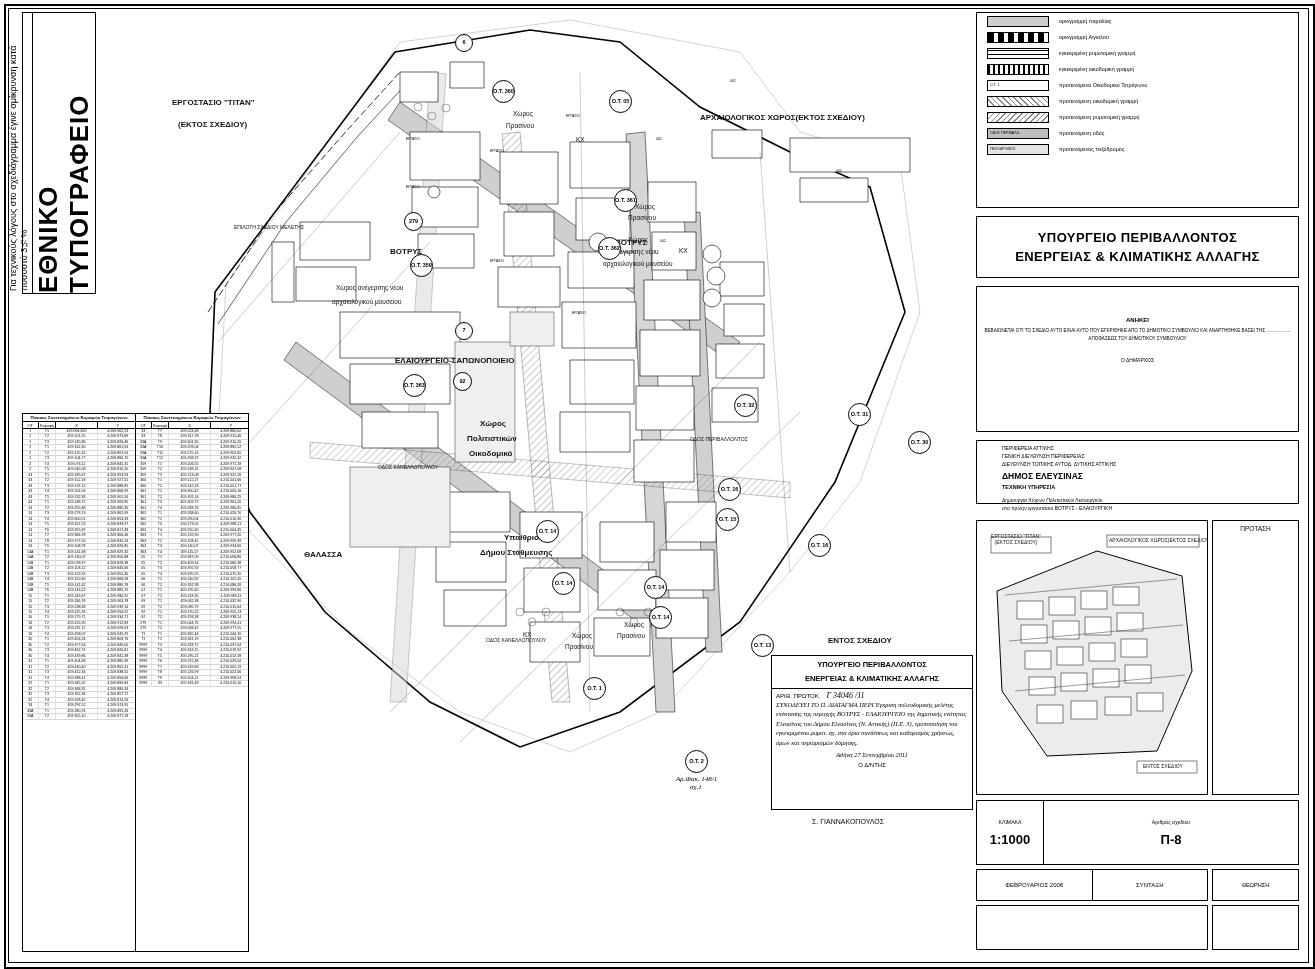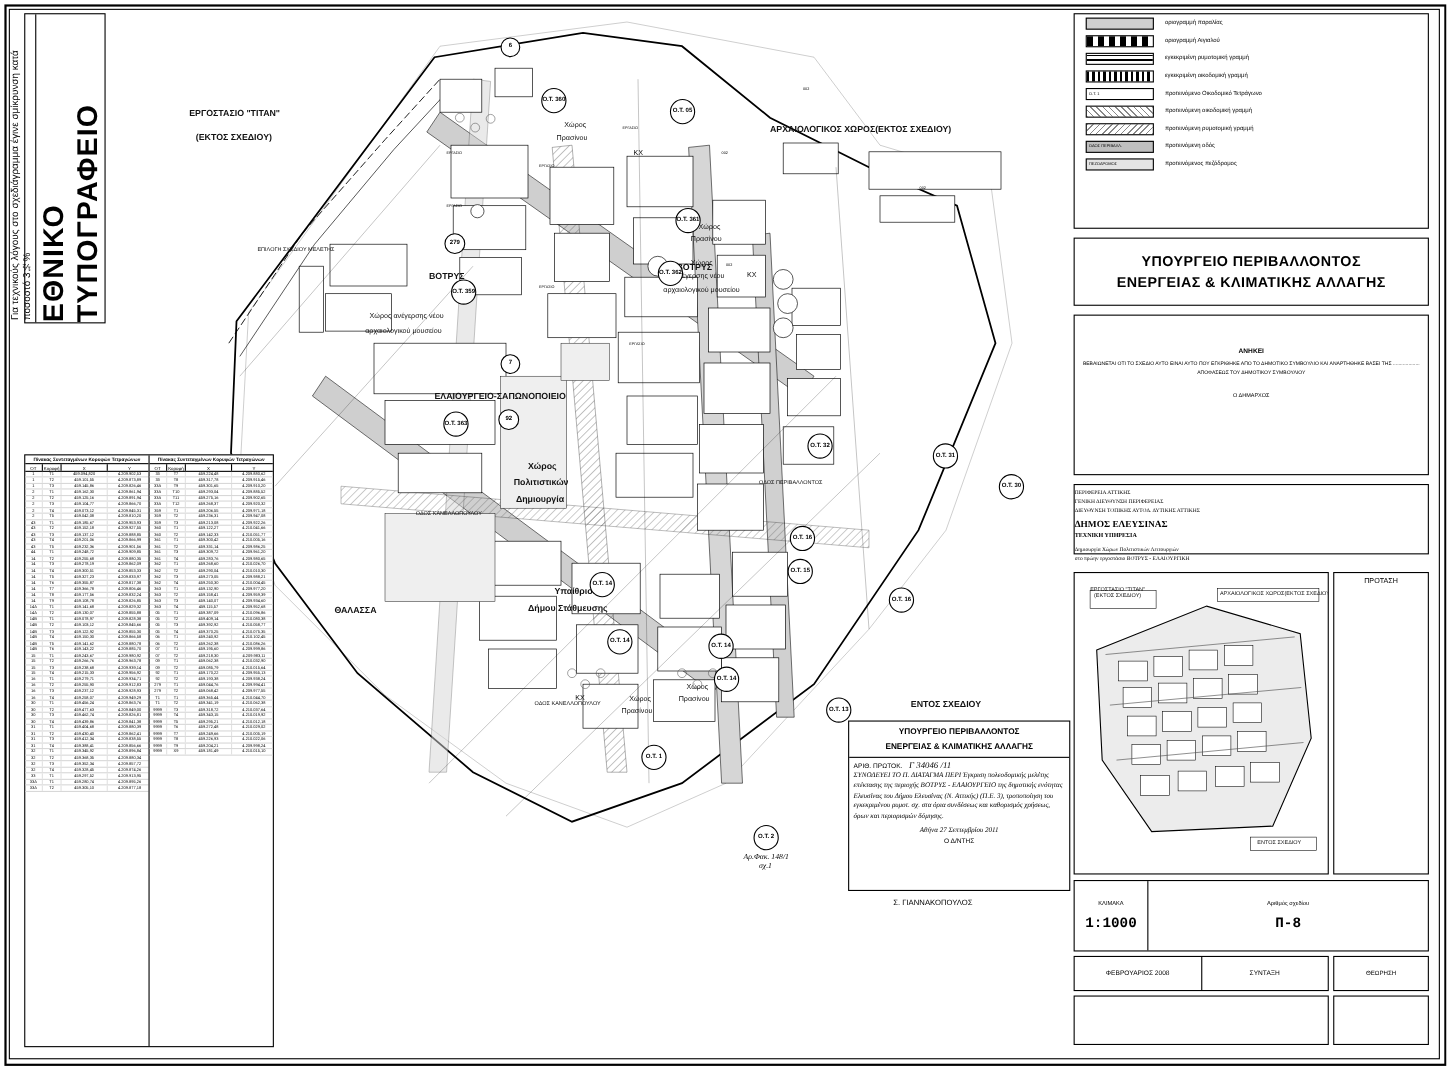--- a/index.html
+++ b/index.html
@@ -46,37 +46,37 @@
   #legend .lg-title{font-size:11px;font-weight:bold;text-align:center;padding:3px 0 2px;}
   .lgrow{display:flex;align-items:center;height:16px;padding-left:10px;}
   .lgsym{width:62px;height:11px;border:1px solid #000;margin-right:10px;box-sizing:border-box;position:relative;background:#fff;}
   .lgtxt{font-size:5.4px;}
   #ministry{left:976px;top:216px;width:323px;height:62px;display:flex;flex-direction:column;align-items:center;justify-content:center;}
   #ministry div{font-size:13px;font-weight:bold;letter-spacing:0.4px;line-height:1.5;}
   #approval{left:976px;top:286px;width:323px;height:146px;}
   #approval .ap-t{font-size:6px;text-align:center;margin-top:30px;font-weight:bold;}
   #approval .ap-b{font-size:4.6px;text-align:center;line-height:1.7;margin-top:4px;}
   #approval .ap-s{font-size:5px;text-align:center;margin-top:14px;}
-  #region{left:976px;top:440px;width:323px;height:64px;padding:4px 0;font-family:Liberation Serif, serif;}
+  #region{left:976px;top:440px;width:323px;height:64px;padding:4px 25px;}
   #region div{font-size:5px;line-height:1.55;}
   #region .rg-big{font-size:8.5px;font-weight:bold;margin-top:2px;}
   #region .rg-mid{font-size:5.5px;font-weight:bold;}
   #keyplan{left:976px;top:520px;width:232px;height:275px;overflow:hidden;}
   #proposal{left:1212px;top:520px;width:87px;height:275px;}
   #proposal .pp-t{font-size:6.5px;text-align:center;padding-top:4px;}
   #decision{left:771px;top:655px;width:202px;height:155px;background:#fff;}
   #decision .dc-h{font-size:7.5px;font-weight:bold;text-align:center;line-height:1.5;padding-top:3px;}
   #decision .dc-hand{font-family:"Liberation Serif",serif;font-style:italic;font-size:6.4px;padding:0 4px;line-height:1.5;}
   .handwrite{font-family:"Liberation Serif",serif;font-style:italic;}
   #sheetinfo{left:976px;top:800px;width:323px;height:65px;display:flex;}
   #sheetinfo .si-c{border-right:1px solid #000;display:flex;align-items:center;justify-content:center;flex-direction:column;}
   #sheetinfo .si-c:last-child{border-right:none;}
   .si-lab{font-size:5.2px;margin-bottom:7px;}
   .si-val{font-size:9px;font-weight:bold;}
-  .si-val.big{font-size:13px;font-family:Liberation Mono, monospace;}
+  .si-val.big{font-size:13px;}
   #dateblk{left:976px;top:869px;width:232px;height:32px;display:flex;}
   #dateblk div{flex:1;display:flex;align-items:center;justify-content:center;font-size:6px;border-right:1px solid #000;}
   #dateblk div:last-child{border-right:none;}
   #checkblk{left:1212px;top:869px;width:87px;height:32px;display:flex;align-items:center;justify-content:center;font-size:5.6px;}
   #blank1{left:976px;top:905px;width:232px;height:45px;}
   #blank2{left:1212px;top:905px;width:87px;height:45px;}
 </style>
 </head>
 <body>
 
@@ -230,21 +230,21 @@
       <div class="maplabel " style="left: 290px; top: 235px;">ΒΟΤΡΥΣ</div>
       <div class="maplabel " style="left: 515px; top: 226px;">ΒΟΤΡΥΣ</div>
       <div class="maplabel " style="left: 295px; top: 344px;">ΕΛΑΙΟΥΡΓΕΙΟ-ΣΑΠΩΝΟΠΟΙΕΙΟ</div>
       <div class="maplabel sm" style="left: 236px; top: 272px;">Χώρος ανέγερσης νέου</div>
       <div class="maplabel sm" style="left: 232px; top: 286px;">αρχαιολογικού μουσείου</div>
       <div class="maplabel sm" style="left: 528px; top: 224px;">Χώρος</div>
       <div class="maplabel sm" style="left: 513px; top: 236px;">ανέγερσης νέου</div>
       <div class="maplabel sm" style="left: 503px; top: 248px;">αρχαιολογικού μουσείου</div>
       <div class="maplabel " style="left: 380px; top: 407px;">Χώρος</div>
       <div class="maplabel " style="left: 367px; top: 422px;">Πολιτιστικών</div>
-      <div class="maplabel " style="left: 369px; top: 437px;">Δημιουργία</div>
+      <div class="maplabel " style="left: 369px; top: 437px;">Οικοδομικό</div>
       <div class="maplabel " style="left: 404px; top: 521px;">Υπαίθριος</div>
       <div class="maplabel " style="left: 380px; top: 536px;">Δήμου Στάθμευσης</div>
       <div class="maplabel sm" style="left: 413px; top: 98px;">Χώρος</div>
       <div class="maplabel sm" style="left: 406px; top: 110px;">Πρασίνου</div>
       <div class="maplabel sm" style="left: 535px; top: 191px;">Χώρος</div>
       <div class="maplabel sm" style="left: 528px; top: 202px;">Πρασίνου</div>
       <div class="maplabel sm" style="left: 524px; top: 609px;">Χώρος</div>
       <div class="maplabel sm" style="left: 517px; top: 620px;">Πρασίνου</div>
       <div class="maplabel sm" style="left: 472px; top: 620px;">Χώρος</div>
       <div class="maplabel sm" style="left: 465px; top: 631px;">Πρασίνου</div>

